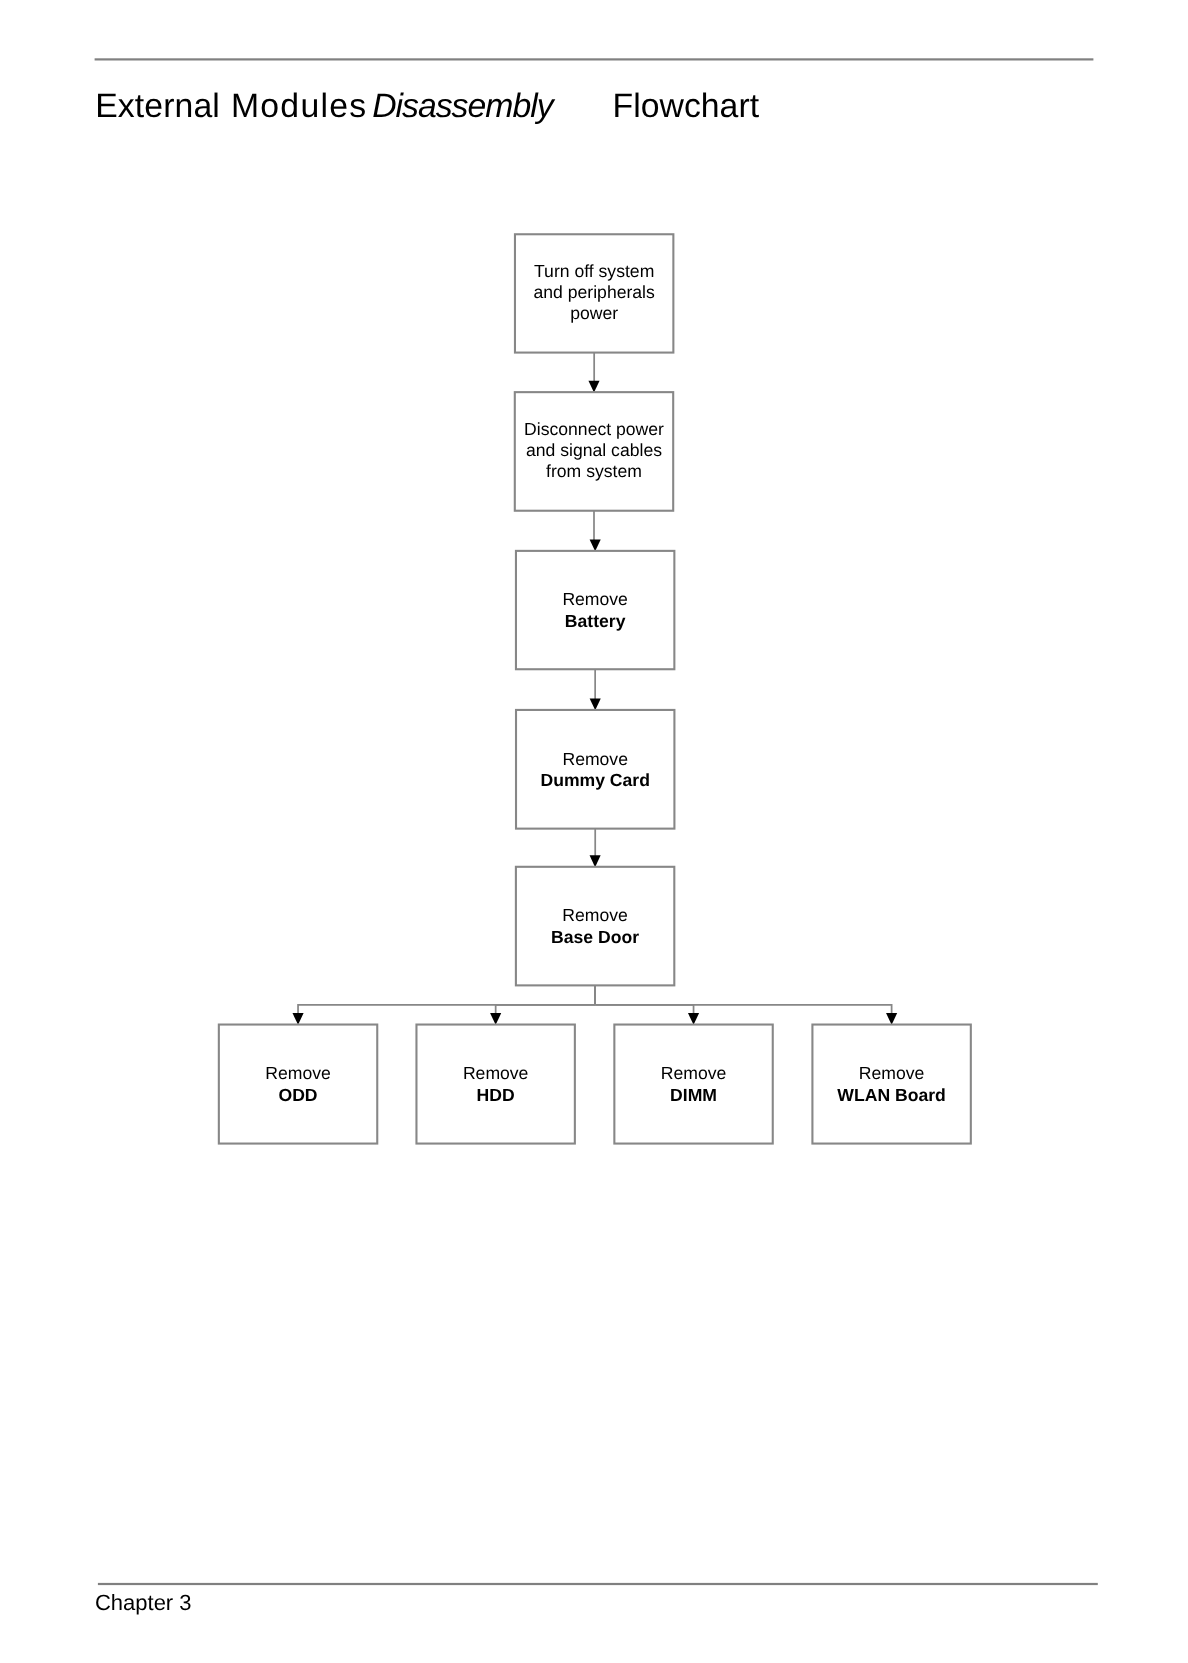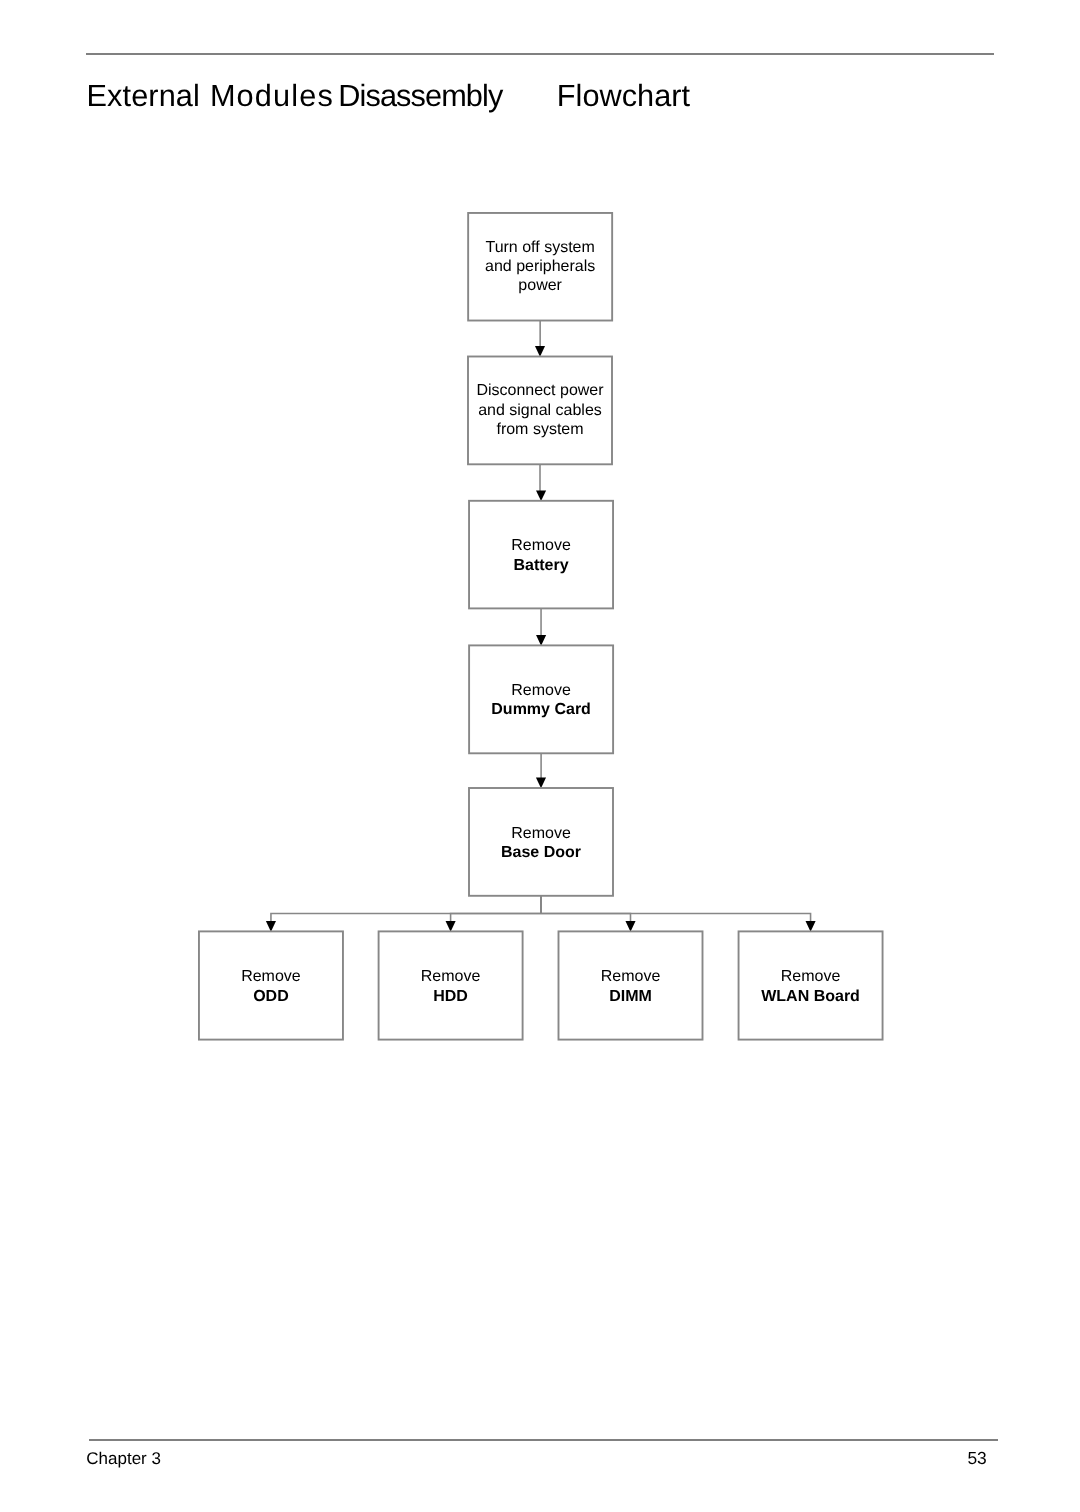--- a/index.html
+++ b/index.html
@@ -9,23 +9,23 @@
        text-rendering:geometricPrecision;}
   .page{position:absolute;left:0;top:0;width:984px;height:1512px;will-change:transform;}
   .rule{position:absolute;background:#808080;height:2.0px;}
   #header-rule{left:85.9px;top:52.6px;width:908.1px;}
   #footer-rule{left:89.1px;top:1438.6px;width:908.7px;}
   #page-title{position:absolute;left:0;top:81.3px;margin:0;padding:0;height:34px;
               font-weight:normal;font-size:30.7px;line-height:30px;white-space:nowrap;}
   #page-title span{position:absolute;top:0;}
   #page-title .w0{left:86.5px;letter-spacing:0.11px;}
   #page-title .w1{left:209.9px;letter-spacing:1.17px;text-align:right;}
-  #page-title .w2{left:338.3px;letter-spacing:-0.9px;}
+  #page-title .w2{left:338.3px;letter-spacing:-0.9px;font-style:italic;}
   #page-title .w3{left:513.8px;letter-spacing:0.03px;margin-left:43px;}
-  #footer-chapter{position:absolute;left:86.3px;top:1449.6px;font-size:17px;line-height:17.4px;white-space:nowrap;}
+  #footer-chapter{position:absolute;left:86.3px;top:1449.6px;font-size:20px;line-height:17.4px;white-space:nowrap;}
   #footer-page{position:absolute;left:0;top:1449.6px;width:986.8px;text-align:right;
                font-size:17.4px;line-height:17.4px;white-space:nowrap;}
   #flowchart{position:absolute;left:0;top:0;}
   #flowchart text{font-family:"Liberation Sans",sans-serif;font-size:16px;fill:#000000;}
   #flowchart text.b{font-weight:bold;}
   #flowchart rect.node{fill:#ffffff;stroke:#878787;stroke-width:1.9;}
   #flowchart path.link{fill:none;stroke:#878787;stroke-width:1.58;}
   #flowchart polygon.head{fill:#000000;stroke:none;}
 </style>
 </head>
@@ -105,15 +105,14 @@
       </g>
       <g class="node">
         <rect x="738.56" y="931.4" width="144" height="108.2" class="node"></rect>
         <text x="810.56" y="981.30" text-anchor="middle">Remove</text>
         <text x="810.56" y="1000.60" text-anchor="middle" class="b">WLAN Board</text>
       </g>
     </svg>
 
   <div class="rule" id="footer-rule"></div>
   <div id="footer-chapter">Chapter 3</div>
-  <div id="footer-page">53</div>
 
 </div>
 
 </body></html>

